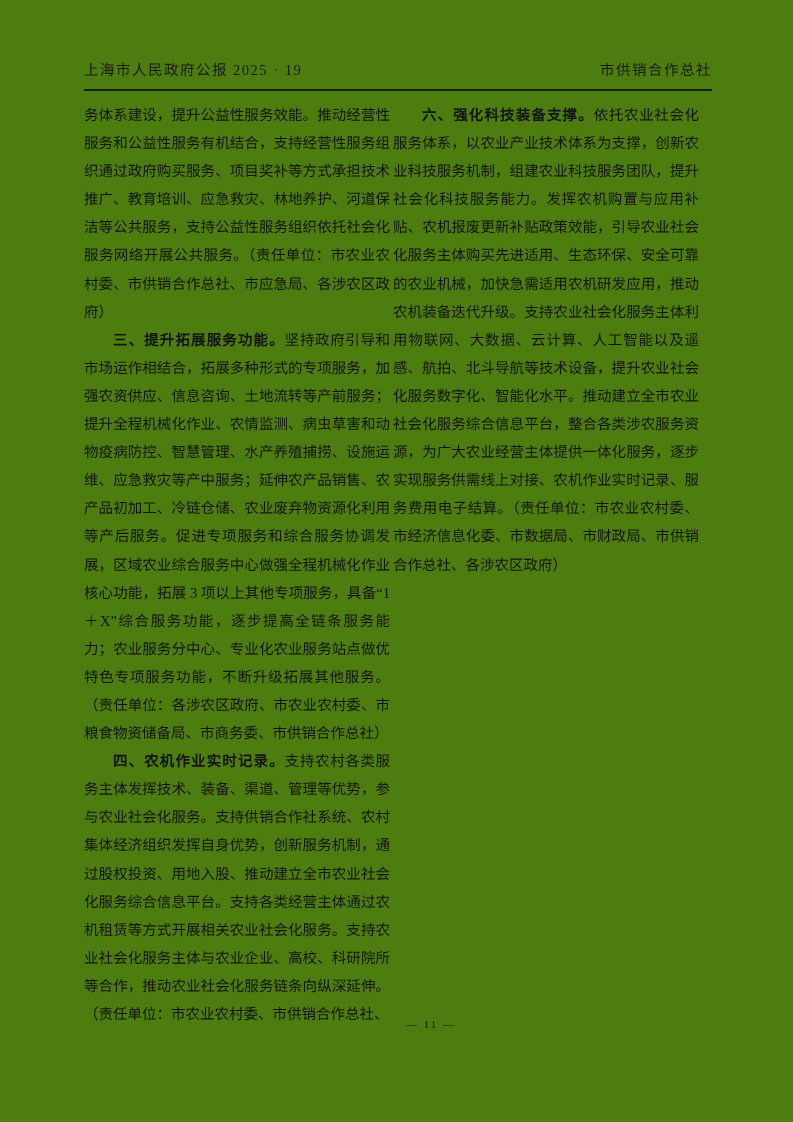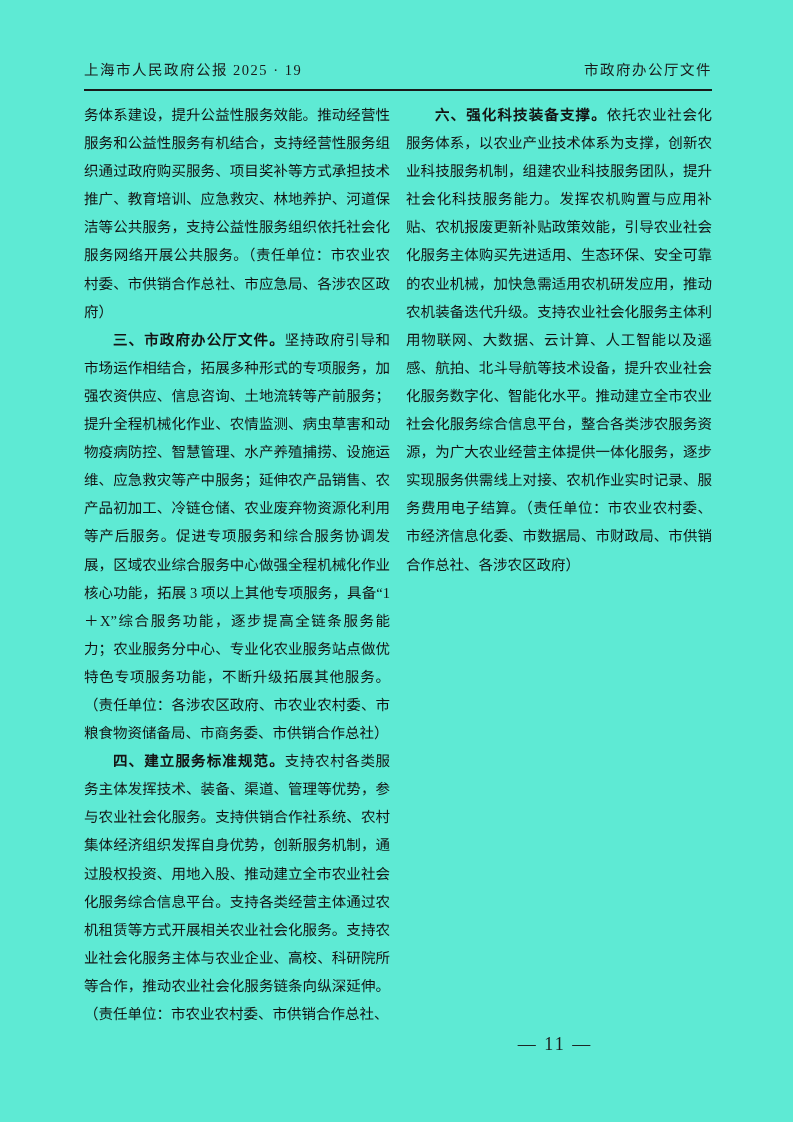--- a/index.html
+++ b/index.html
@@ -13,21 +13,21 @@
     height: 1122px;
     position: relative;
     overflow: hidden;
     font-family: "Liberation Serif", "DejaVu Serif", serif;
     color: #141414;
   }
 
   .page {
     position: absolute;
     inset: 0;
-    background: #5eead4;
+    background: #4d7c0f;
   }
 
   
   .page-header {
     position: absolute;
     left: 84px;
     top: 58px;
     width: 628px;
     display: flex;
     justify-content: space-between;
@@ -45,21 +45,21 @@
     border-top: 2px solid #1a1a1a;
   }
 
   
   .content {
     position: absolute;
     left: 84px;
     top: 101px;
     width: 628px;
     display: flex;
-    gap: 16px;
+    gap: 3px;
   }
 
   .column {
     width: 306px;
     font-size: 14.5px;
     line-height: 28.1px;
     text-align: justify;
     text-justify: inter-character;
     color: #141414;
     overflow: hidden;
@@ -74,48 +74,47 @@
     font-family: "Liberation Sans", "DejaVu Sans", sans-serif;
     letter-spacing: 0.5px;
   }
 
   
   .page-footer {
     position: absolute;
     left: 406px;
     top: 1018px;
     width: 306px;
-    text-align: center;
+    text-align: left;
     padding-right: 8px;
-    font-size: 18px;
+    font-size: 11px;
     letter-spacing: 2px;
     color: #1a1a1a;
-    margin-top: 16px;
   }
 </style>
 </head>
 <body>
 
 <div class="page">
 
   <header class="page-header">
     <span>上海市人民政府公报 2025 · 19</span>
-    <span>市政府办公厅文件</span>
+    <span>市供销合作总社</span>
   </header>
 
   <div class="header-rule"></div>
 
   <main class="content">
 
     <section class="column">
       <p class="para"><span>务体系建设，提升公益性服务效能。推动经营性服务和公益性服务有机结合，支持经营性服务组织通过政府购买服务、项目奖补等方式承担技术推广、教育培训、应急救灾、林地养护、河道保洁等公共服务，支持公益性服务组织依托社会化服务网络开展公共服务。（责任单位：市农业农村委、市供销合作总社、市应急局、各涉农区政府）</span></p>
 
-      <p class="para indent"><strong class="para-heading">三、市政府办公厅文件。</strong><span>坚持政府引导和市场运作相结合，拓展多种形式的专项服务，加强农资供应、信息咨询、土地流转等产前服务；提升全程机械化作业、农情监测、病虫草害和动物疫病防控、智慧管理、水产养殖捕捞、设施运维、应急救灾等产中服务；延伸农产品销售、农产品初加工、冷链仓储、农业废弃物资源化利用等产后服务。促进专项服务和综合服务协调发展，区域农业综合服务中心做强全程机械化作业核心功能，拓展 3 项以上其他专项服务，具备“1＋X”综合服务功能，逐步提高全链条服务能力；农业服务分中心、专业化农业服务站点做优特色专项服务功能，不断升级拓展其他服务。（责任单位：各涉农区政府、市农业农村委、市粮食物资储备局、市商务委、市供销合作总社）</span></p>
+      <p class="para indent"><strong class="para-heading">三、提升拓展服务功能。</strong><span>坚持政府引导和市场运作相结合，拓展多种形式的专项服务，加强农资供应、信息咨询、土地流转等产前服务；提升全程机械化作业、农情监测、病虫草害和动物疫病防控、智慧管理、水产养殖捕捞、设施运维、应急救灾等产中服务；延伸农产品销售、农产品初加工、冷链仓储、农业废弃物资源化利用等产后服务。促进专项服务和综合服务协调发展，区域农业综合服务中心做强全程机械化作业核心功能，拓展 3 项以上其他专项服务，具备“1＋X”综合服务功能，逐步提高全链条服务能力；农业服务分中心、专业化农业服务站点做优特色专项服务功能，不断升级拓展其他服务。（责任单位：各涉农区政府、市农业农村委、市粮食物资储备局、市商务委、市供销合作总社）</span></p>
 
-      <p class="para indent"><strong class="para-heading">四、建立服务标准规范。</strong><span>支持农村各类服务主体发挥技术、装备、渠道、管理等优势，参与农业社会化服务。支持供销合作社系统、农村集体经济组织发挥自身优势，创新服务机制，通过股权投资、用地入股、推动建立全市农业社会化服务综合信息平台。支持各类经营主体通过农机租赁等方式开展相关农业社会化服务。支持农业社会化服务主体与农业企业、高校、科研院所等合作，推动农业社会化服务链条向纵深延伸。（责任单位：市农业农村委、市供销合作总社、</span></p>
+      <p class="para indent"><strong class="para-heading">四、农机作业实时记录。</strong><span>支持农村各类服务主体发挥技术、装备、渠道、管理等优势，参与农业社会化服务。支持供销合作社系统、农村集体经济组织发挥自身优势，创新服务机制，通过股权投资、用地入股、推动建立全市农业社会化服务综合信息平台。支持各类经营主体通过农机租赁等方式开展相关农业社会化服务。支持农业社会化服务主体与农业企业、高校、科研院所等合作，推动农业社会化服务链条向纵深延伸。（责任单位：市农业农村委、市供销合作总社、</span></p>
     </section>
 
     <section class="column">
 
 
       <p class="para indent"><strong class="para-heading">六、强化科技装备支撑。</strong><span>依托农业社会化服务体系，以农业产业技术体系为支撑，创新农业科技服务机制，组建农业科技服务团队，提升社会化科技服务能力。发挥农机购置与应用补贴、农机报废更新补贴政策效能，引导农业社会化服务主体购买先进适用、生态环保、安全可靠的农业机械，加快急需适用农机研发应用，推动农机装备迭代升级。支持农业社会化服务主体利用物联网、大数据、云计算、人工智能以及遥感、航拍、北斗导航等技术设备，提升农业社会化服务数字化、智能化水平。推动建立全市农业社会化服务综合信息平台，整合各类涉农服务资源，为广大农业经营主体提供一体化服务，逐步实现服务供需线上对接、农机作业实时记录、服务费用电子结算。（责任单位：市农业农村委、市经济信息化委、市数据局、市财政局、市供销合作总社、各涉农区政府）</span></p>
 
     </section>
 
   </main>

